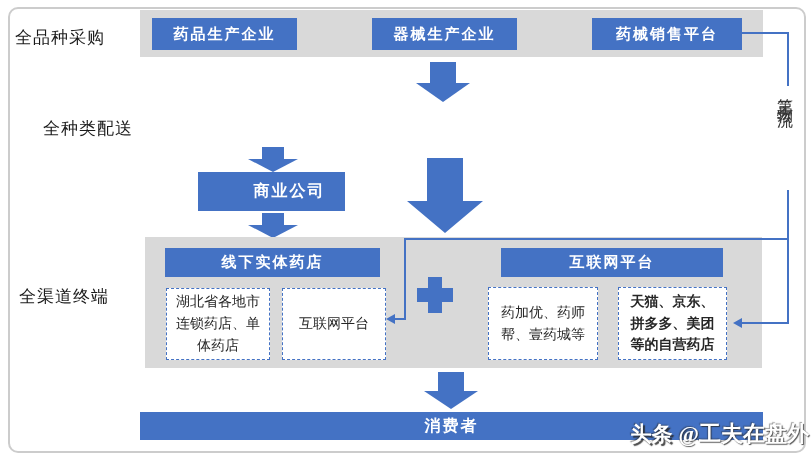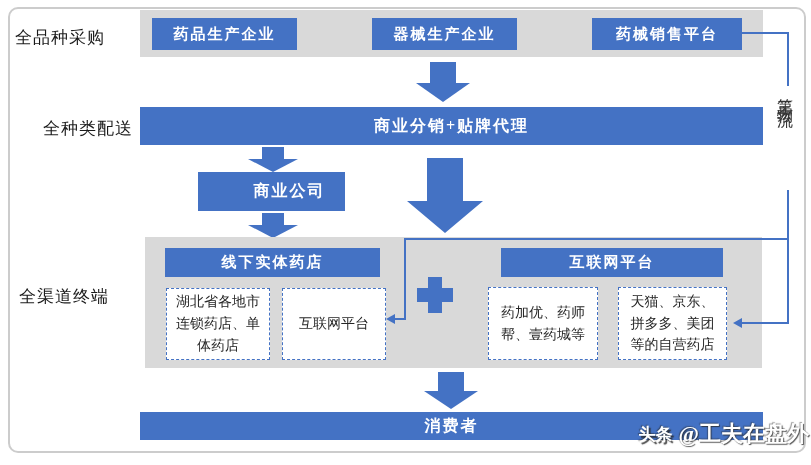--- a/index.html
+++ b/index.html
@@ -40,21 +40,21 @@
   .logistics-label { position:absolute; left:772px; top:86px; width:26px; height:104px;
                      writing-mode:vertical-rl; text-orientation:upright; font-size:16px;
                      color:#333333; letter-spacing:3px; line-height:26px; background:#ffffff; }
 
   .plus { position:absolute; left:417px; top:277px; width:36px; height:36px; }
   .plus .ph { position:absolute; left:0; top:11px; width:36px; height:14px; background:#4472c4; }
   .plus .pv { position:absolute; left:11px; top:0; width:14px; height:36px; background:#4472c4; }
 
   .watermark { position:absolute; right:2px; top:419px; white-space:nowrap; color:#ffffff;
                display:flex; align-items:center; gap:6px; }
-  .wm-brand  { font-family:"Liberation Sans", sans-serif; font-weight:900; font-size:17px;
+  .wm-brand  { font-family:"Liberation Sans", sans-serif; font-weight:900; font-size:21px;
                text-shadow:2px 2px 1px rgba(40,40,40,.85), -1px -1px 1px rgba(40,40,40,.5); }
   .wm-handle { font-size:22px; font-weight:bold;
                text-shadow:1px 1px 1px rgba(40,40,40,.8), -1px -1px 1px rgba(40,40,40,.45); }
 </style>
 </head>
 <body>
 
 <div class="canvas">
   <div class="frame"></div>
 
@@ -65,21 +65,20 @@
   <div class="band-top"></div>
   <div class="bluebox" style="left:152px; top:18px; width:145px; height:32px;">药品生产企业</div>
   <div class="bluebox" style="left:372px; top:18px; width:145px; height:32px;">器械生产企业</div>
   <div class="bluebox" style="left:592px; top:18px; width:150px; height:32px;">药械销售平台</div>
 
   <div class="v-arrow" style="left:416px; top:62px; width:54px; height:40px;">
     <div class="shaft" style="top:0; width:26px; height:21px;"></div>
     <div class="head" style="top:21px; border-left:27px solid transparent; border-right:27px solid transparent; border-top:19px solid #4472c4;"></div>
   </div>
 
-  <div class="bar" style="top:107px; height:38px;">商业分销+贴牌代理</div>
 
   <div class="v-arrow" style="left:248px; top:147px; width:50px; height:25px;">
     <div class="shaft" style="top:0; width:22px; height:12px;"></div>
     <div class="head" style="top:12px; border-left:25px solid transparent; border-right:25px solid transparent; border-top:13px solid #4472c4;"></div>
   </div>
 
   <div class="bluebox" style="left:198px; top:172px; width:147px; height:39px; font-size:16px;padding-left:36px;">商业公司</div>
 
   <div class="v-arrow" style="left:248px; top:213px; width:50px; height:25px;">
     <div class="shaft" style="top:0; width:22px; height:12px;"></div>
@@ -97,21 +96,21 @@
   <div class="dashedbox" style="left:166px; top:288px; width:104px; height:72px;font-family:Liberation Serif, serif;">湖北省各地市连锁药店、单体药店</div>
   <div class="dashedbox" style="left:282px; top:288px; width:104px; height:72px;">互联网平台</div>
 
   <div class="plus">
       <div class="ph"></div>
       <div class="pv"></div>
     </div>
 
   <div class="bluebox" style="left:501px; top:248px; width:222px; height:29px;">互联网平台</div>
   <div class="dashedbox" style="left:488px; top:287px; width:110px; height:73px;">药加优、药师帮、壹药城等</div>
-  <div class="dashedbox" style="left:618px; top:287px; width:109px; height:73px;">天猫、京东、拼多多、美团等的自营药店</div>
+  <div class="dashedbox" style="left:618px; top:287px; width:109px; height:73px;font-weight:bold;">天猫、京东、拼多多、美团等的自营药店</div>
 
   <div class="v-arrow" style="left:424px; top:372px; width:54px; height:37px;">
     <div class="shaft" style="top:0; width:26px; height:19px;"></div>
     <div class="head" style="top:19px; border-left:27px solid transparent; border-right:27px solid transparent; border-top:18px solid #4472c4;"></div>
   </div>
 
   <div class="bar" style="top:412px; height:28px;">消费者</div>
 
   <div class="hline" style="left:742px; top:32px;  width:47px;"></div>
   <div class="vline" style="left:787px; top:32px;  height:54px;"></div>

